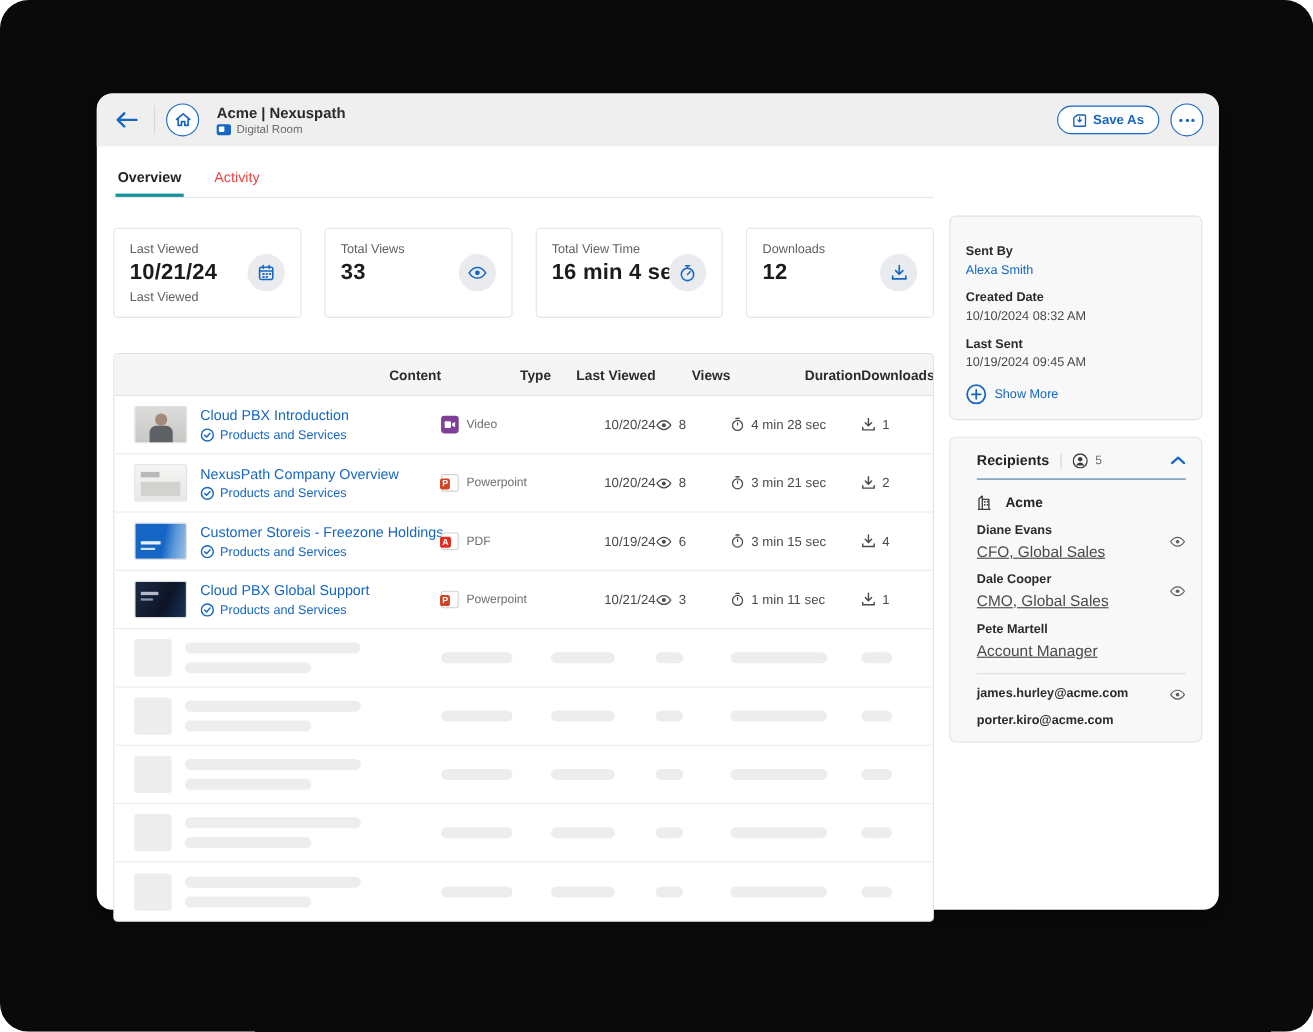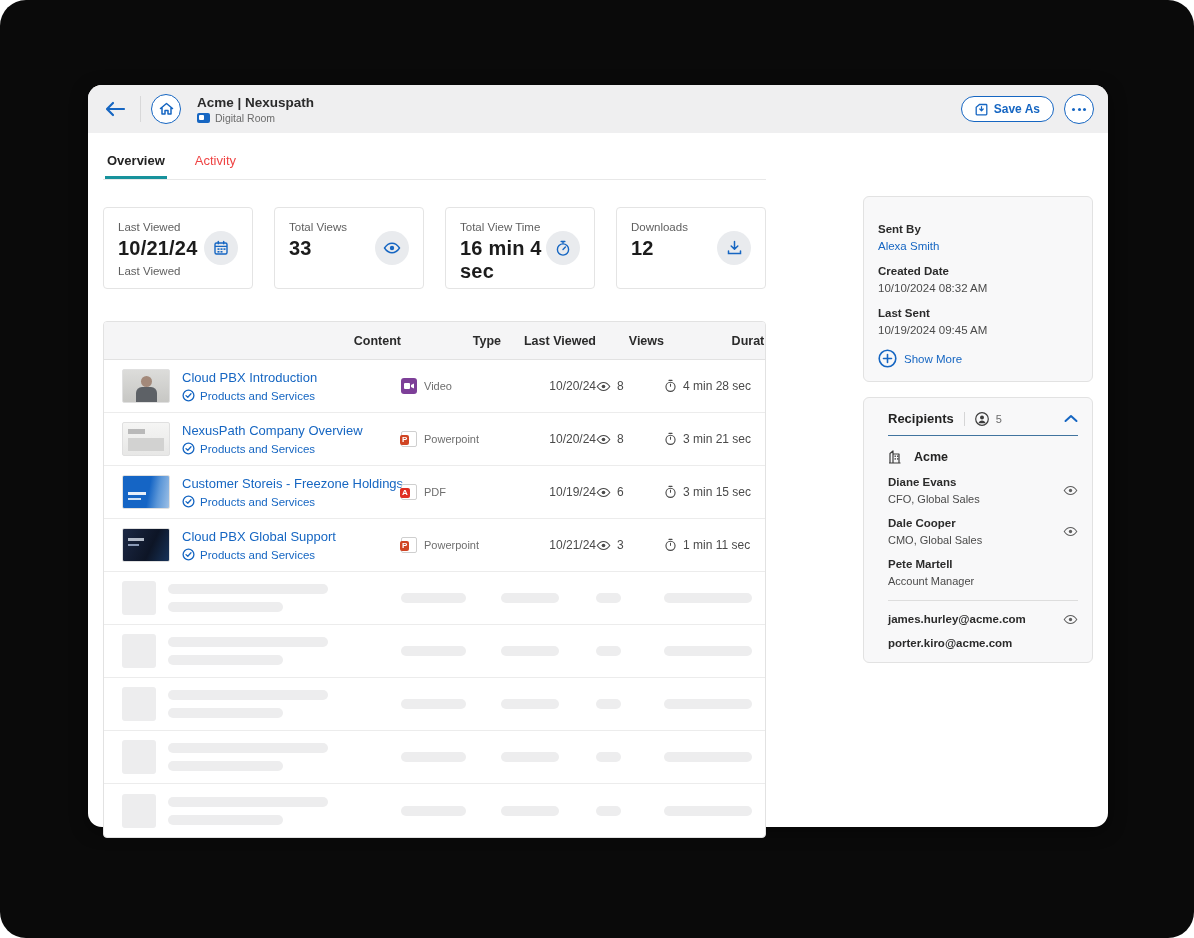--- a/index.html
+++ b/index.html
@@ -37,21 +37,21 @@
   .tb-right { margin-left: auto; display: flex; align-items: center; gap: 10px; margin-right: 14px; }
   .save-as-btn {
     display: flex; align-items: center; gap: 6px; background: #fff;
     border: 1.6px solid #1666c2; color: #1666c2; font-family: inherit;
     font-size: 12px; font-weight: 700; border-radius: 14px; padding: 5px 13px; cursor: pointer;
   }
   .more-btn { width: 30px; height: 30px; border-radius: 50%; background: #fff; border: 1.6px solid #1666c2; gap: 2.5px; }
   .dot { width: 3px; height: 3px; border-radius: 50%; background: #1666c2; display: inline-block; }
   
   .body-area { position: relative; }
-  .main-col { position: absolute; left: 15px; top: 0; width: 663px; }
+  .main-col { position: absolute; left: 15px; top: 0; width: 746px; }
   .side-col { position: absolute; left: 775px; top: 63px; width: 230px; }
   
   .tabs { margin-top: 10px; display: flex; gap: 26px; border-bottom: 1px solid #e8e8e8; padding-left: 2px; }
   .tab { font-size: 13px; padding: 10px 2px 8px; cursor: pointer; }
   .tab.active { color: #232323; font-weight: 700; border-bottom: 3px solid #17929c; }
   .tab.inactive { color: #ef4444; }
   
   .stats { display: flex; gap: 21px; margin-top: 27px; }
   .stat-card { flex: 1; height: 82px; border: 1px solid #e4e4e4; border-radius: 4px; background: #fff; position: relative; padding: 13px 14px; }
   .stat-label { font-size: 11.5px; color: #5f5f5f; }
@@ -102,21 +102,21 @@
   .chevron { margin-left: auto; cursor: pointer; display: flex; }
   .d-label { font-size: 11.5px; font-weight: 700; color: #2b2b2b; margin-top: 13px; }
   .d-value { font-size: 11.5px; color: #4a4a4a; margin-top: 5px; }
   .d-link { color: #1666c2; cursor: pointer; }
   .show-more { display: flex; align-items: center; gap: 7px; margin-top: 13px; color: #1666c2; font-size: 11.5px; cursor: pointer; }
   .rec-count-wrap { display: flex; align-items: center; gap: 7px; margin-left: 10px; padding-left: 10px; border-left: 1px solid #d5d5d6; }
   .rec-count { font-size: 11px; color: #6b6b6b; }
   .company-row { display: flex; align-items: center; gap: 13px; margin-top: 13px; font-size: 12.5px; font-weight: 700; color: #232323; }
   .person-row { display: flex; align-items: center; margin-top: 12px; }
   .p-name { font-size: 11.5px; font-weight: 700; color: #2b2b2b; }
-  .p-role { font-size: 11px; color: #4a4a4a; margin-top: 5px; }
+  .p-role { font-size: 14px; color: #4a4a4a; margin-top: 5px; text-decoration: underline; }
   .p-eye { margin-left: auto; display: flex; cursor: default; }
   .email-sep { border-top: 1px solid #dddddd; margin-top: 13px; }
   .email-row { display: flex; align-items: center; margin-top: 12px; }
   .email-addr { font-size: 11.5px; font-weight: 700; color: #2b2b2b; }
 </style>
 </head>
 <body>
 
 <div class="stage">
   <div class="window">

